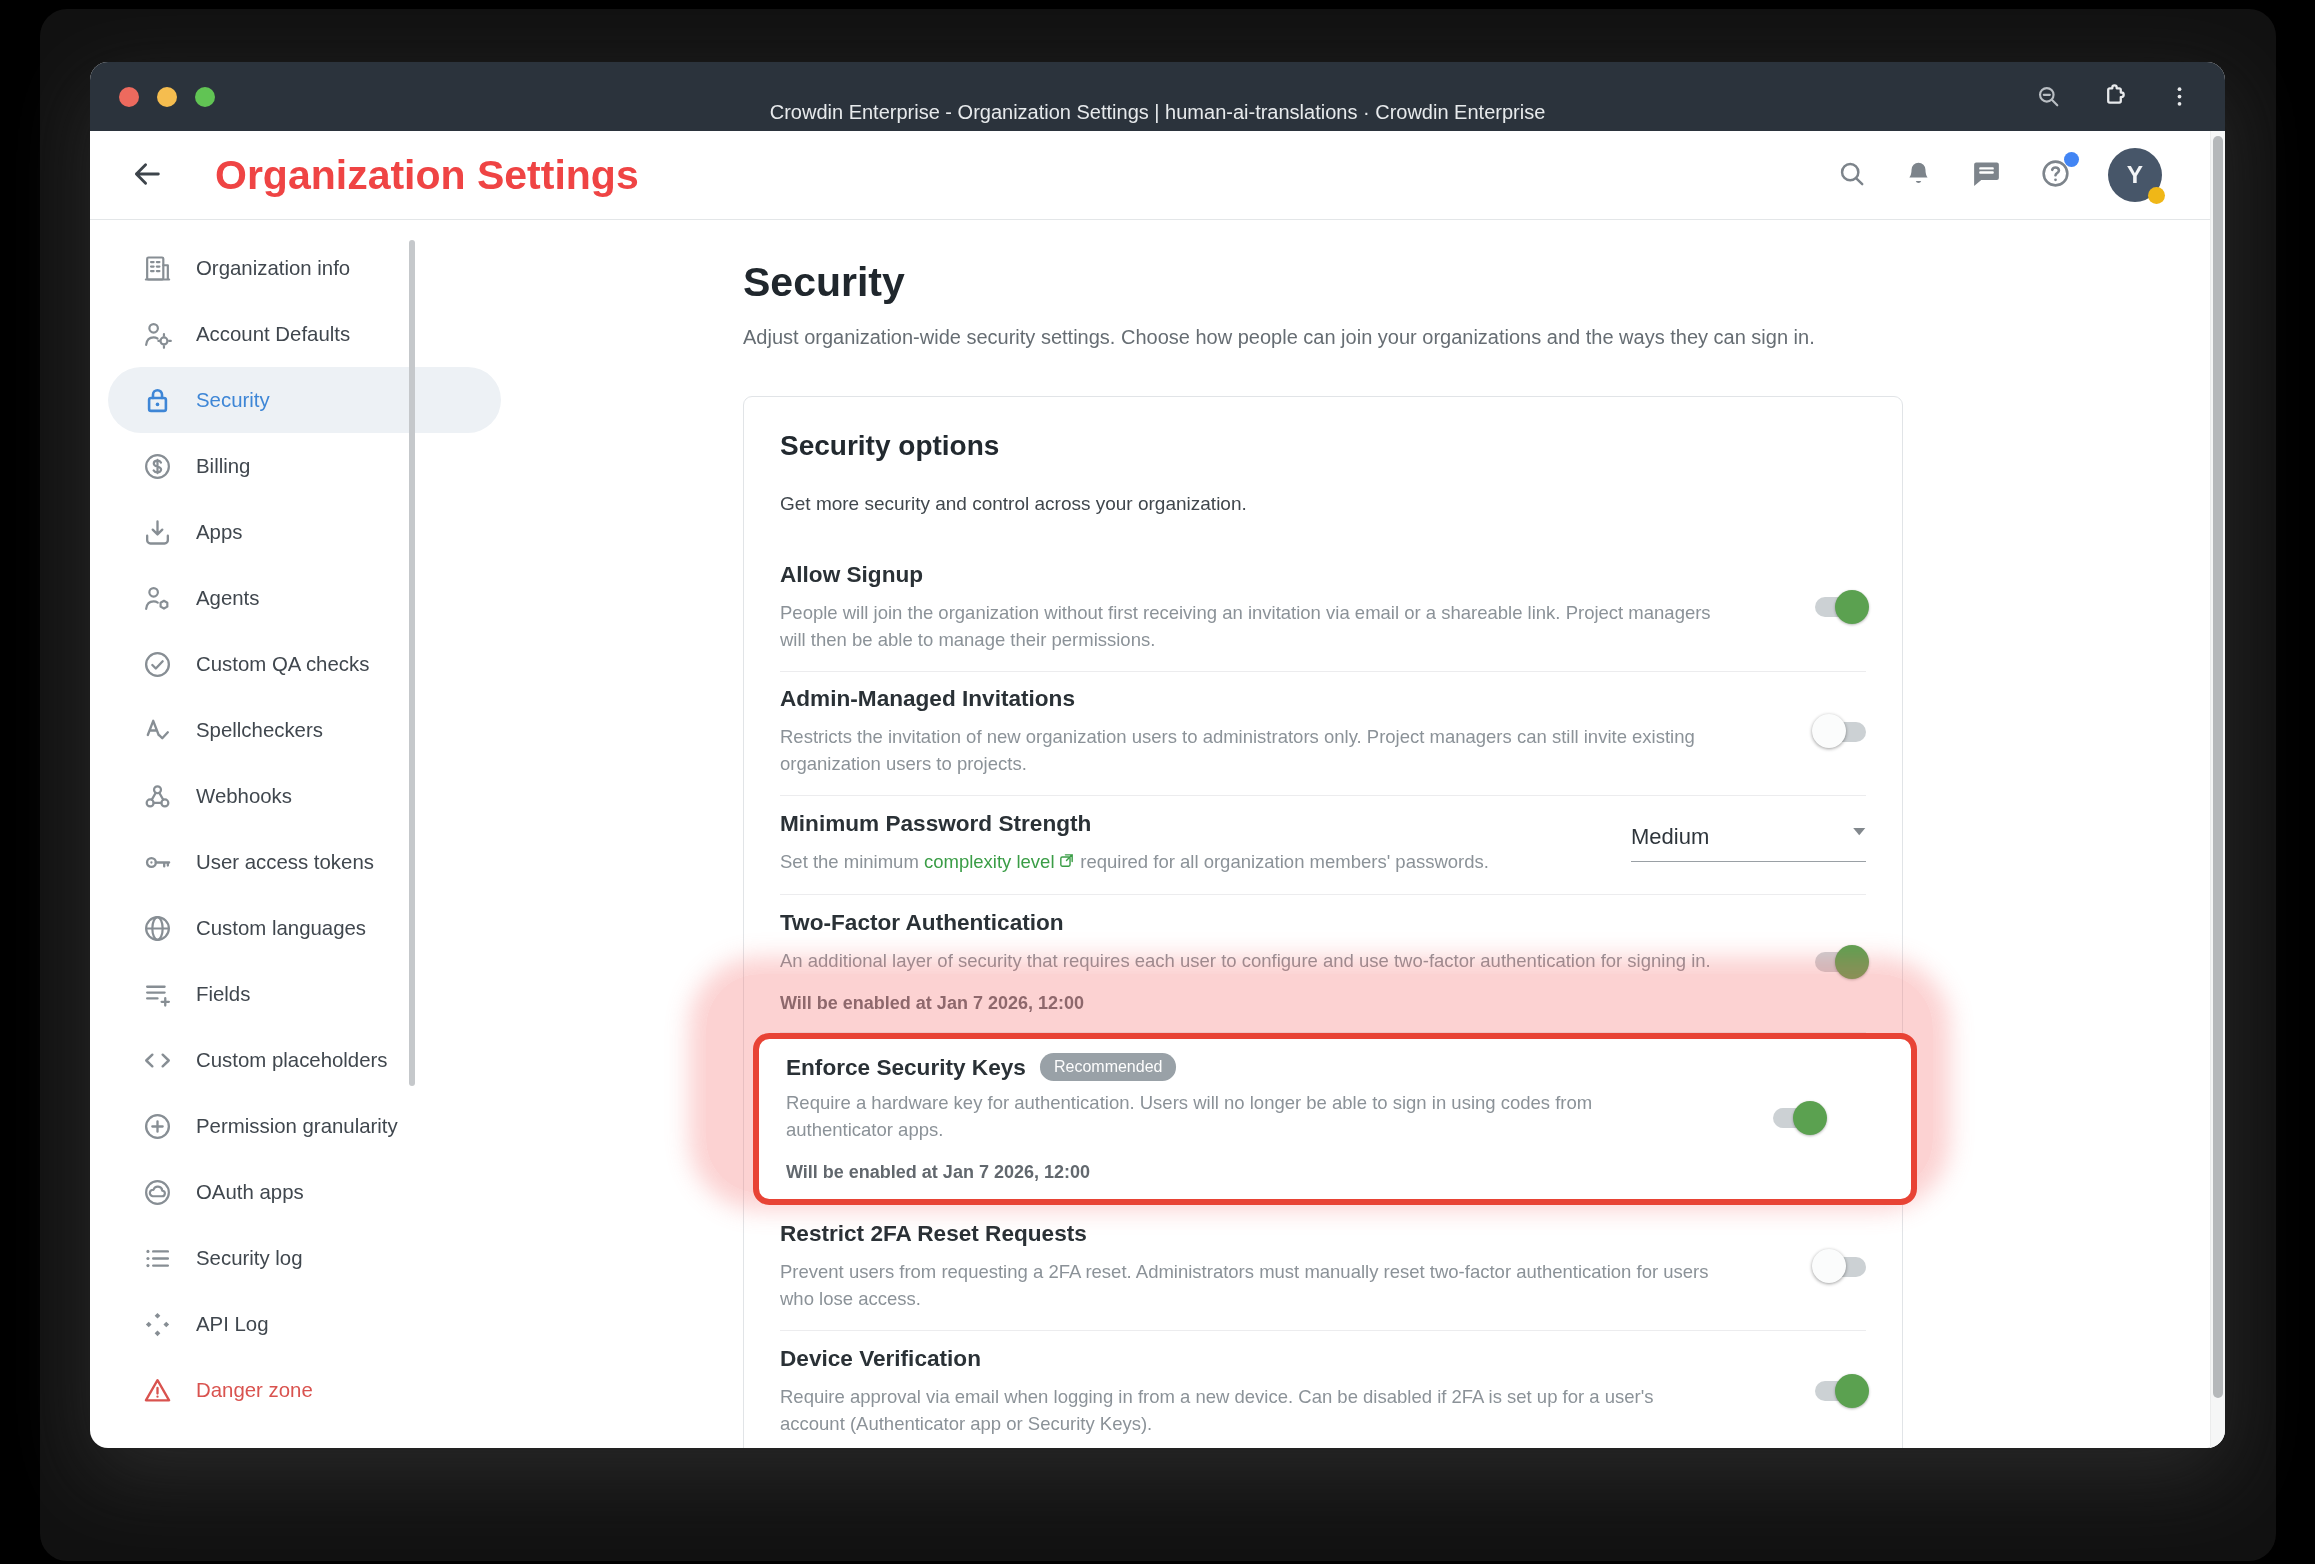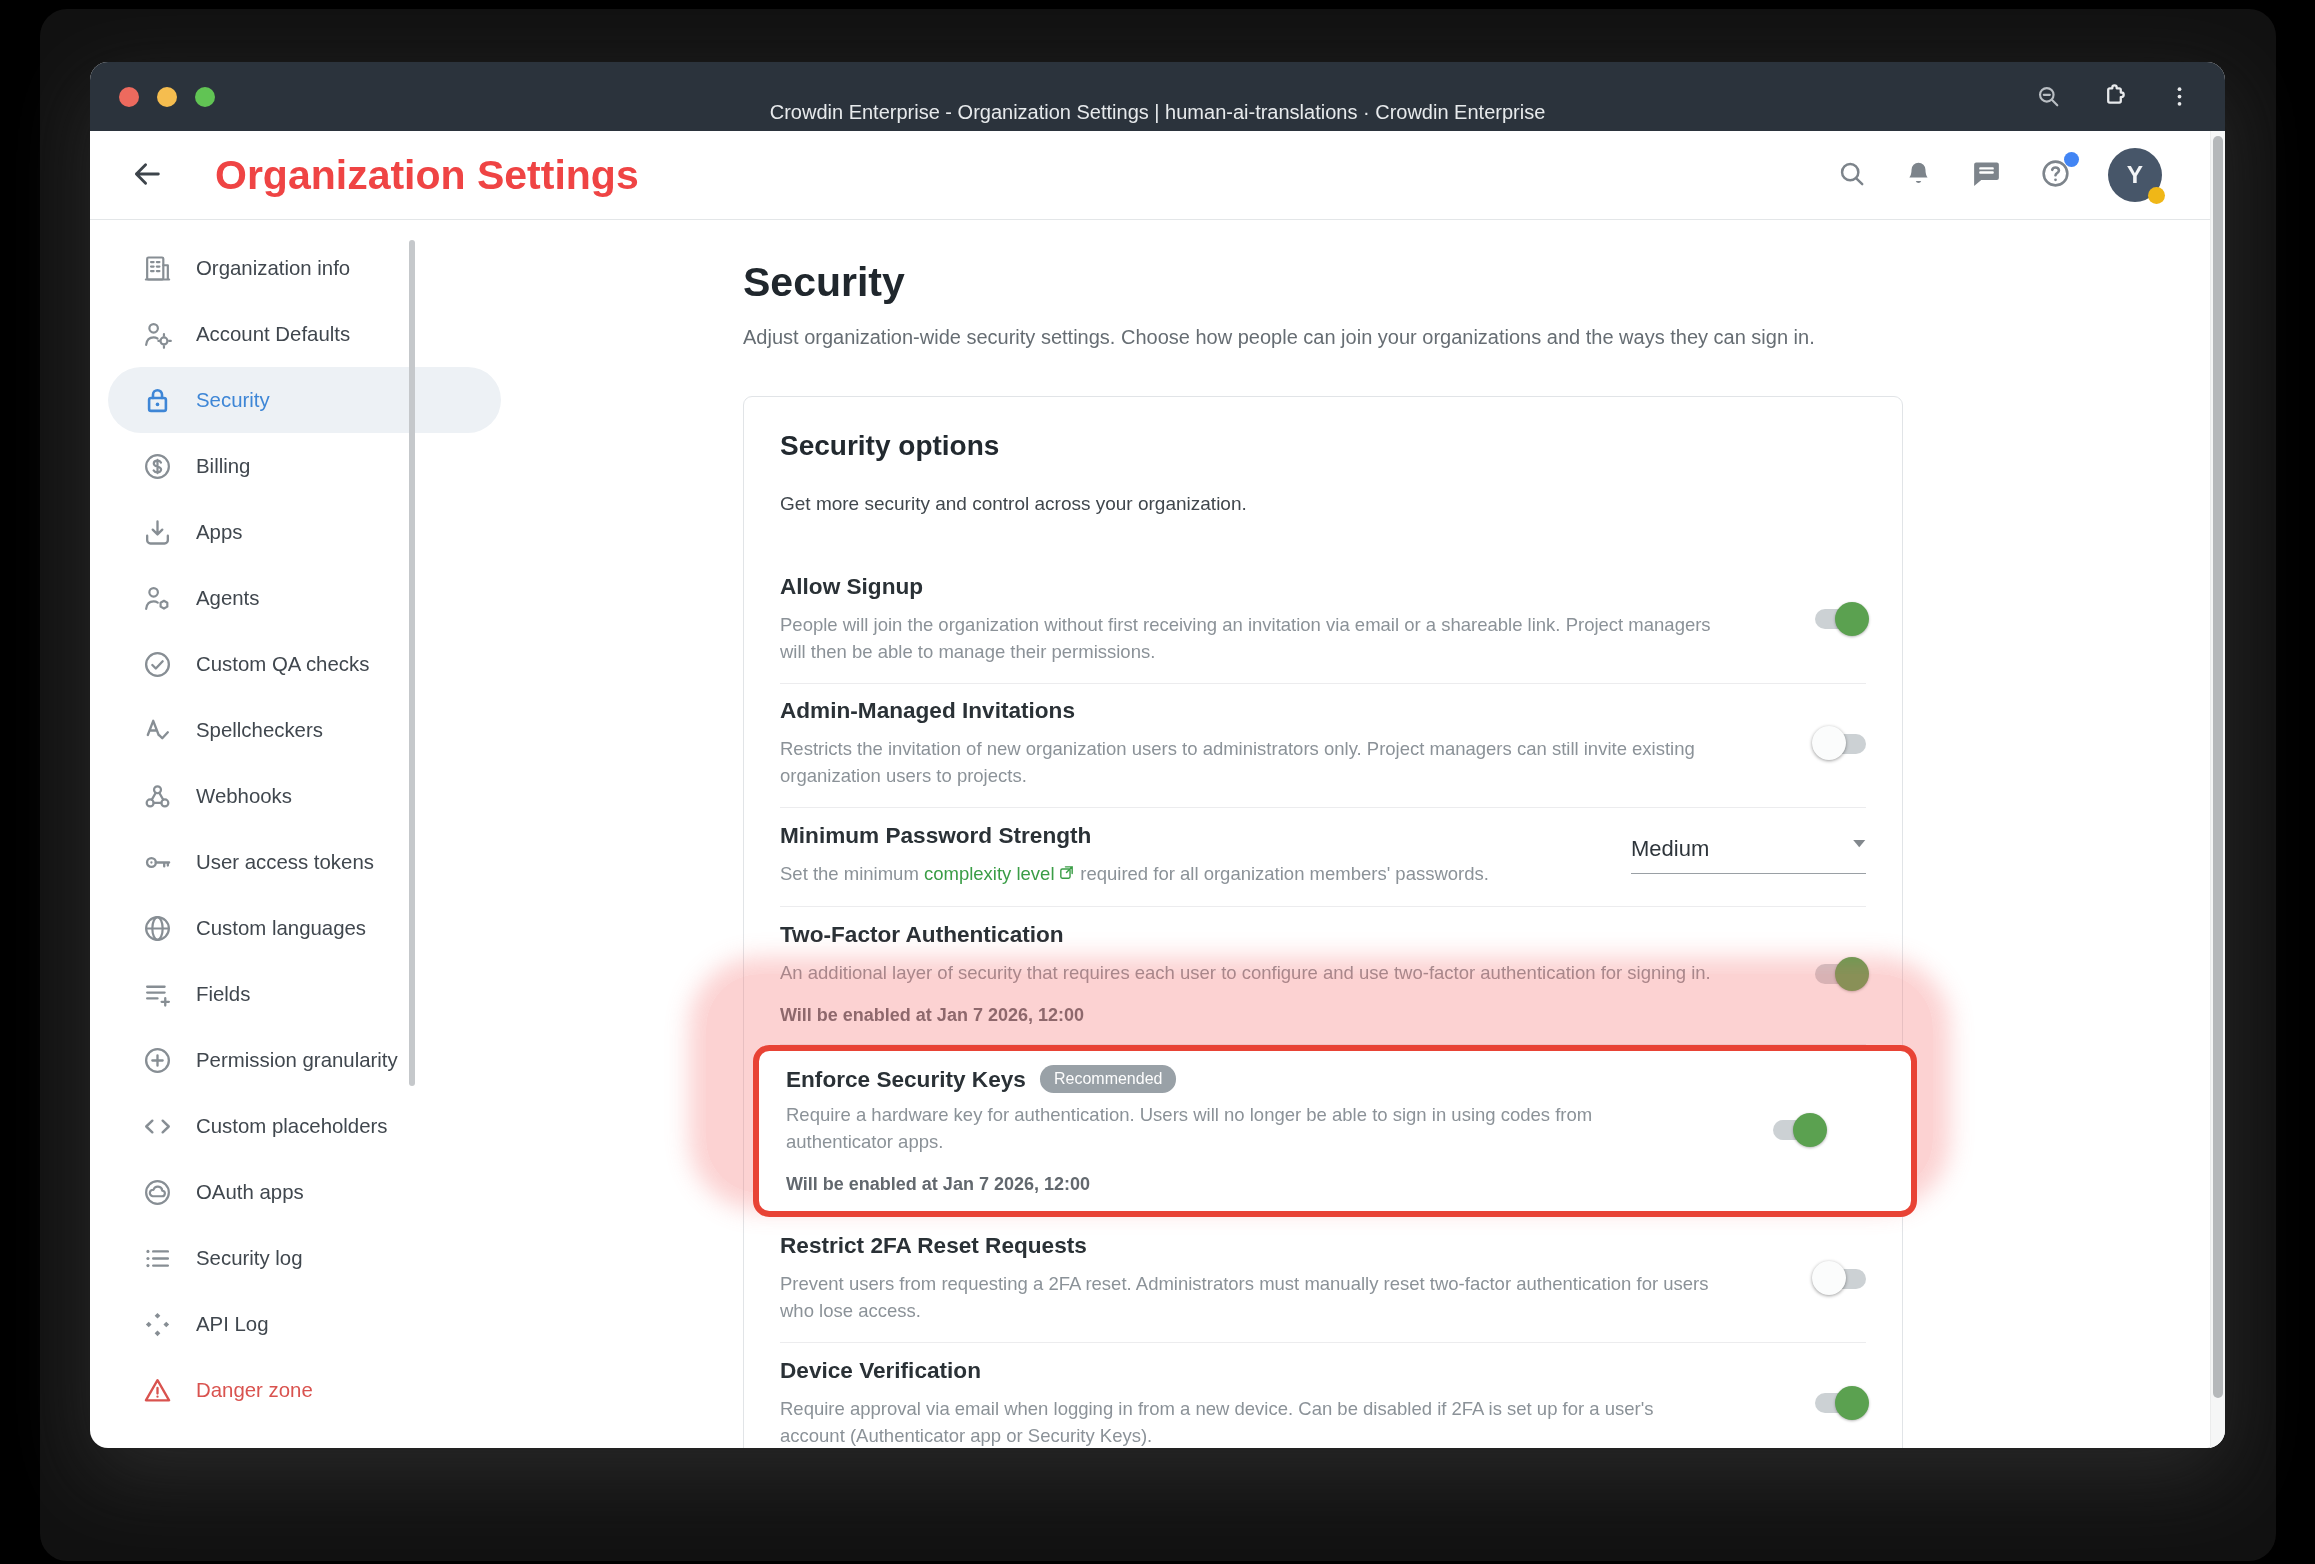--- a/index.html
+++ b/index.html
@@ -59,21 +59,21 @@
     background:#c5c8cb; border-radius:3.6px; }
 
   
   .main { position:absolute; left:653px; top:157px; width:1160px; }
   .main h1 { margin-top:40px; font-size:41px; font-weight:bold; color:#20272d; }
   .main .sub { margin-top:20px; font-size:20px; color:#666d73; }
 
   .card { margin-top:47px; background:#fff; border:0.9px solid #e1e4e7; border-radius:9px;
     position:relative; padding:33px 36px 54px; min-height:1113px; }
   .card h2 { font-size:28px; font-weight:bold; color:#22292f; margin-bottom:31px; }
-  .card .card-sub { font-size:19px; color:#40474d; margin-bottom:44px; }
+  .card .card-sub { font-size:19px; color:#40474d; margin-bottom:32px; }
 
   .row { padding:14.5px 0 18px; border-bottom:0.9px solid #ececee; display:flex; align-items:center; }
   .row:first-of-type { padding-top:12.7px; }
   .row .txt { flex:1; padding-right:43px; }
   .row .ctl { flex:none; width:100px; display:flex; justify-content:flex-end; }
   .row h3 { font-size:22.6px; font-weight:bold; color:#2a3136; }
   .row .desc { margin-top:11px; font-size:18.5px; line-height:27px; color:#8b9298; }
   .row .note { margin-top:19px; font-size:18px; font-weight:bold; color:#62686e; }
   .row.no-border { border-bottom:none; }
 
@@ -294,34 +294,34 @@
       <span class="si">
         <svg width="31" height="31" viewBox="0 0 24 24" fill="none" stroke="currentColor" stroke-width="1.8" stroke-linecap="round">
           <path d="M4 6h13.5M4 10.5h13.5M4 15h8"></path>
             <path d="M15.2 17.7h5.6M18 14.9v5.6"></path>
         </svg>
       </span>
       <span class="lbl">Fields</span>
     </div>
     <div class="side-item">
       <span class="si">
+        <svg width="31" height="31" viewBox="0 0 24 24" fill="none" stroke="currentColor" stroke-width="1.9" stroke-linecap="round" stroke-linejoin="round">
+          <path d="m8 7.5-4.7 4.5L8 16.5M16 7.5l4.7 4.5L16 16.5"></path>
+        </svg>
+      </span>
+      <span class="lbl">Custom placeholders</span>
+    </div>
+    <div class="side-item">
+      <span class="si">
         <svg width="31" height="31" viewBox="0 0 24 24" fill="none" stroke="currentColor" stroke-width="1.8" stroke-linecap="round">
           <circle cx="12" cy="12" r="8.8"></circle>
             <path d="M12 8v8M8 12h8"></path>
         </svg>
       </span>
       <span class="lbl">Permission granularity</span>
-    </div>
-    <div class="side-item">
-      <span class="si">
-        <svg width="31" height="31" viewBox="0 0 24 24" fill="none" stroke="currentColor" stroke-width="1.9" stroke-linecap="round" stroke-linejoin="round">
-          <path d="m8 7.5-4.7 4.5L8 16.5M16 7.5l4.7 4.5L16 16.5"></path>
-        </svg>
-      </span>
-      <span class="lbl">Custom placeholders</span>
     </div>
     <div class="side-item">
       <span class="si">
         <svg width="31" height="31" viewBox="0 0 24 24" fill="none" stroke="currentColor" stroke-width="1.7" stroke-linecap="round" stroke-linejoin="round">
           <circle cx="12" cy="12" r="8.8"></circle>
           <path d="M8.3 14.9h7a2.2 2.2 0 0 0 .4-4.4 3.5 3.5 0 0 0-6.8-.6 2.5 2.5 0 0 0-.6 5z"></path>
         </svg>
       </span>
       <span class="lbl">OAuth apps</span>
     </div>

